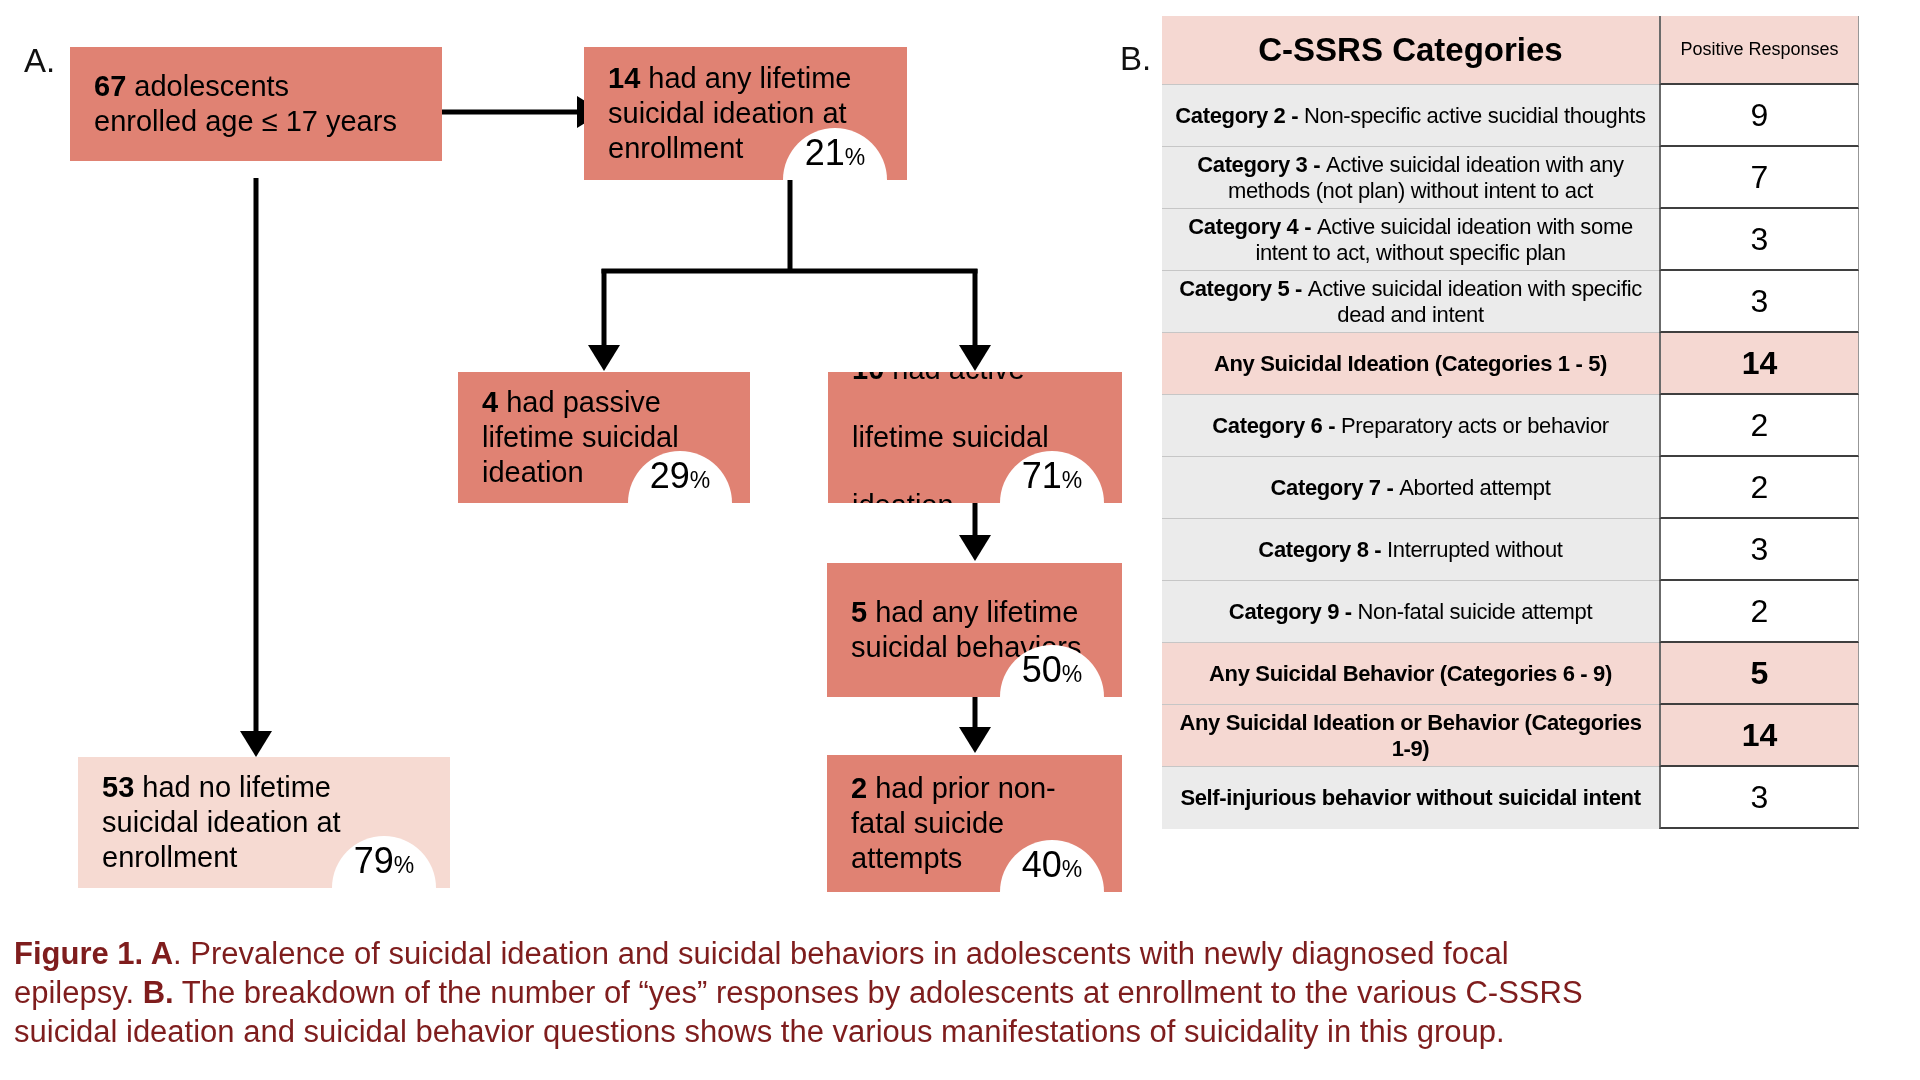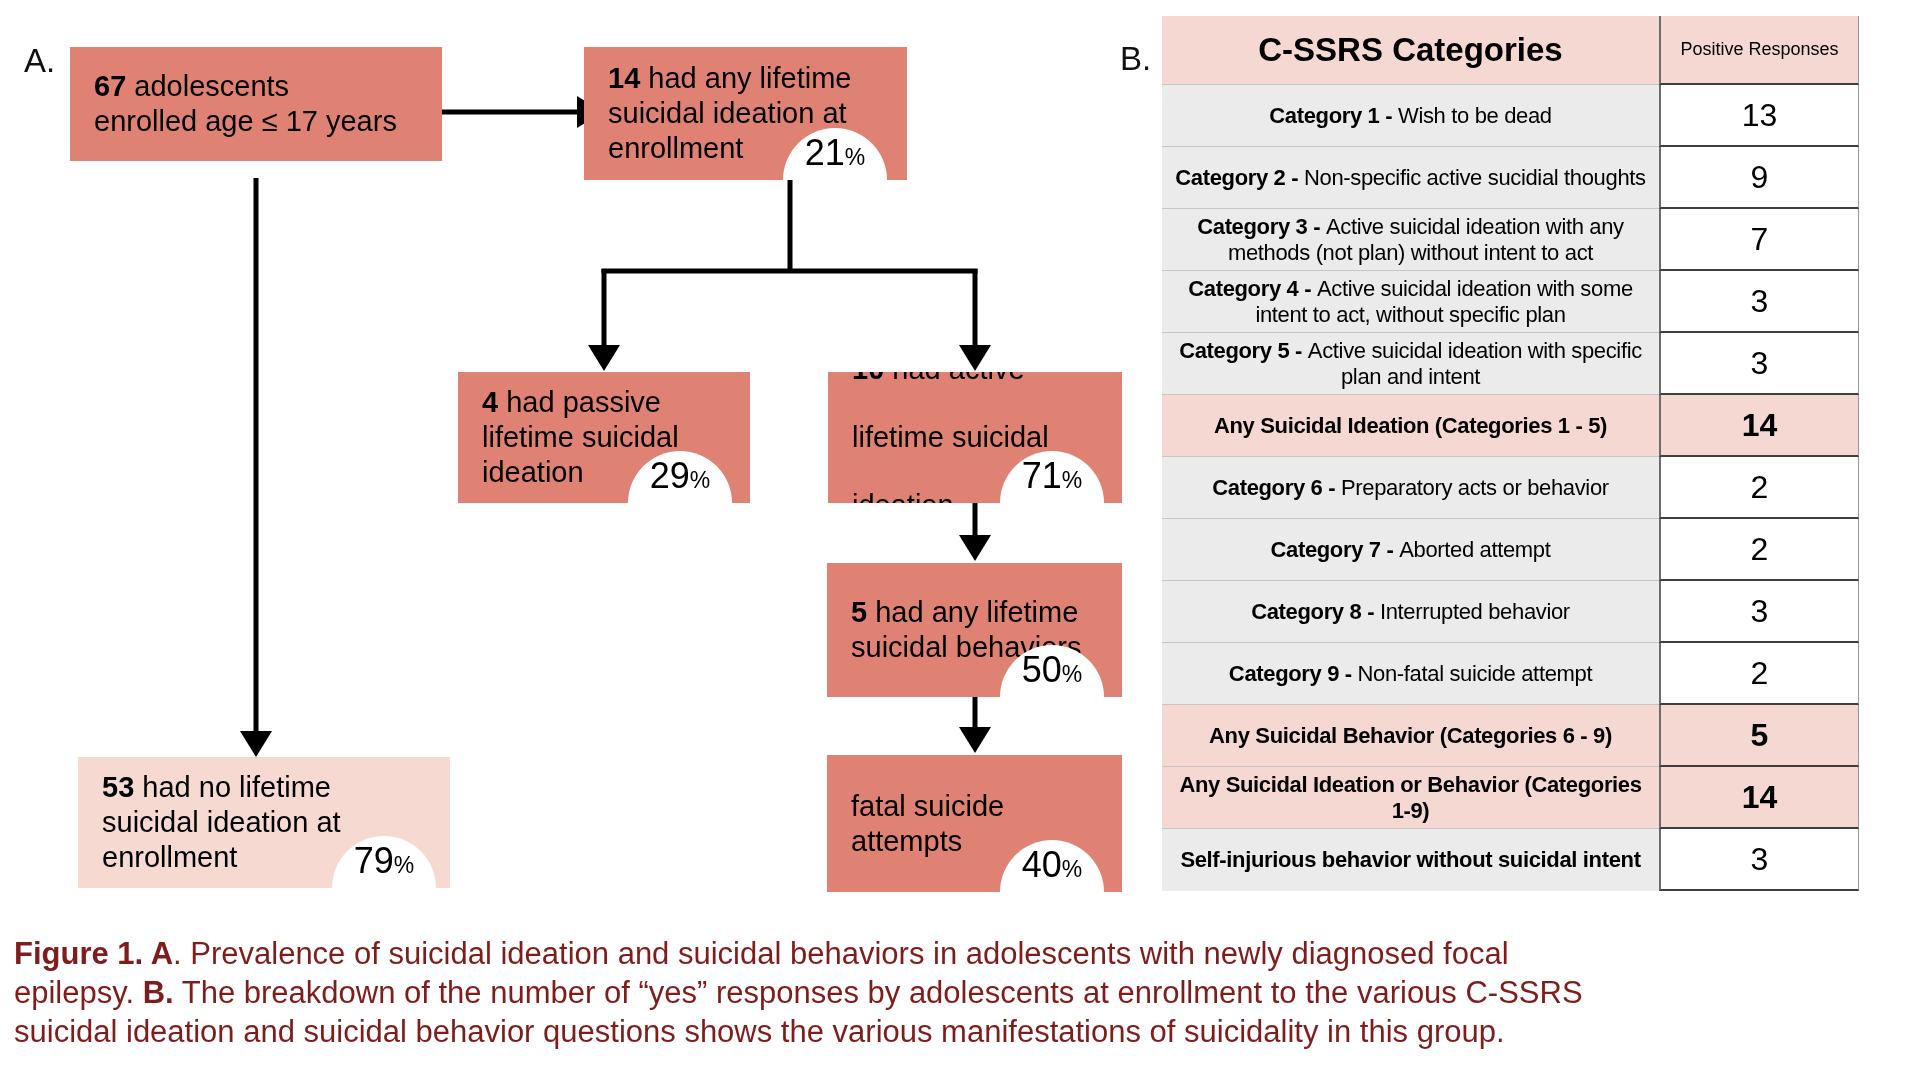--- a/index.html
+++ b/index.html
@@ -109,65 +109,60 @@
     <div class="pct"><span class="pn">71</span><span class="ps">%</span></div>
   </div>
 
   <div class="fbox" style="left:827px;top:563px;width:295px;height:134px;">
     <div class="fline"><b>5</b> <span>had any lifetime</span></div>
     <div class="fline">suicidal behaviors</div>
     <div class="pct"><span class="pn">50</span><span class="ps">%</span></div>
   </div>
 
   <div class="fbox" style="left:827px;top:755px;width:295px;height:137px;">
+    <div class="fline"><b>2</b> <span>had prior non-</span></div>
     <div class="fline">fatal suicide</div>
     <div class="fline">attempts</div>
     <div class="pct"><span class="pn">40</span><span class="ps">%</span></div>
   </div>
 
   <div class="fbox light" style="left:78px;top:757px;width:372px;height:131px;">
     <div class="fline"><b>53</b> <span>had no lifetime</span></div>
     <div class="fline">suicidal ideation at</div>
     <div class="fline">enrollment</div>
     <div class="pct" style="right:14px;"><span class="pn">79</span><span class="ps">%</span></div>
   </div>
 
   <div class="ctable">
     <div class="trow thead">
       <div class="tcell tcat">C-SSRS Categories</div>
       <div class="tcell tval">Positive Responses</div>
     </div>
     <div id="table-body">
         <div class="trow">
       <div class="tcell tcat">
-            <span><b>Category 1 - </b><span class="rest">Wish to be dead</span></span>
-          </div>
-      <div class="tcell tval">13</div>
-    </div>
-        <div class="trow">
-      <div class="tcell tcat">
             <span><b>Category 2 - </b><span class="rest">Non-specific active sucidial thoughts</span></span>
           </div>
       <div class="tcell tval">9</div>
     </div>
         <div class="trow">
       <div class="tcell tcat">
             <span><b>Category 3 - </b><span class="rest">Active suicidal ideation with any methods (not plan) without intent to act</span></span>
           </div>
       <div class="tcell tval">7</div>
     </div>
         <div class="trow">
       <div class="tcell tcat">
             <span><b>Category 4 - </b><span class="rest">Active suicidal ideation with some intent to act, without specific plan</span></span>
           </div>
       <div class="tcell tval">3</div>
     </div>
         <div class="trow">
       <div class="tcell tcat">
-            <span><b>Category 5 - </b><span class="rest">Active suicidal ideation with specific plan and intent</span></span>
+            <span><b>Category 5 - </b><span class="rest">Active suicidal ideation with specific dead and intent</span></span>
           </div>
       <div class="tcell tval">3</div>
     </div>
         <div class="trow summary">
       <div class="tcell tcat">
             <span><b>Any Suicidal Ideation (Categories 1 - 5)</b><span class="rest"></span></span>
           </div>
       <div class="tcell tval">14</div>
     </div>
         <div class="trow">
@@ -177,21 +172,21 @@
       <div class="tcell tval">2</div>
     </div>
         <div class="trow">
       <div class="tcell tcat">
             <span><b>Category 7 - </b><span class="rest">Aborted attempt</span></span>
           </div>
       <div class="tcell tval">2</div>
     </div>
         <div class="trow">
       <div class="tcell tcat">
-            <span><b>Category 8 - </b><span class="rest">Interrupted behavior</span></span>
+            <span><b>Category 8 - </b><span class="rest">Interrupted without</span></span>
           </div>
       <div class="tcell tval">3</div>
     </div>
         <div class="trow">
       <div class="tcell tcat">
             <span><b>Category 9 - </b><span class="rest">Non-fatal suicide attempt</span></span>
           </div>
       <div class="tcell tval">2</div>
     </div>
         <div class="trow summary">

